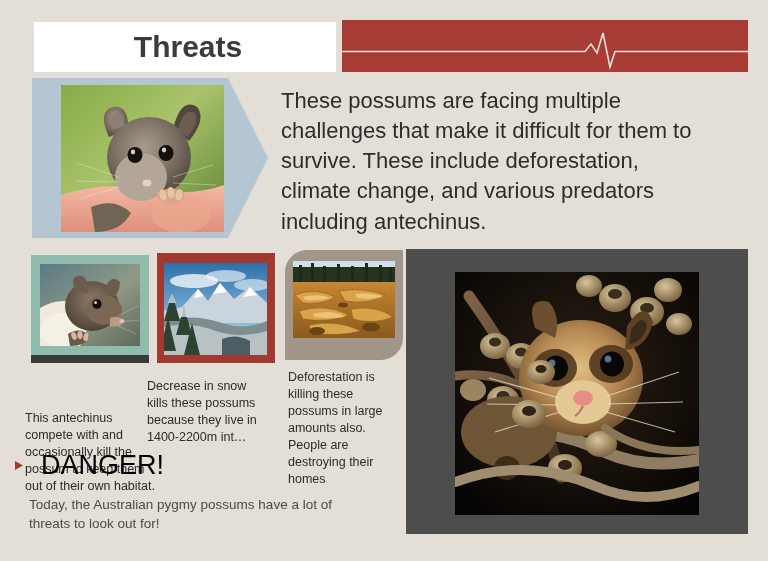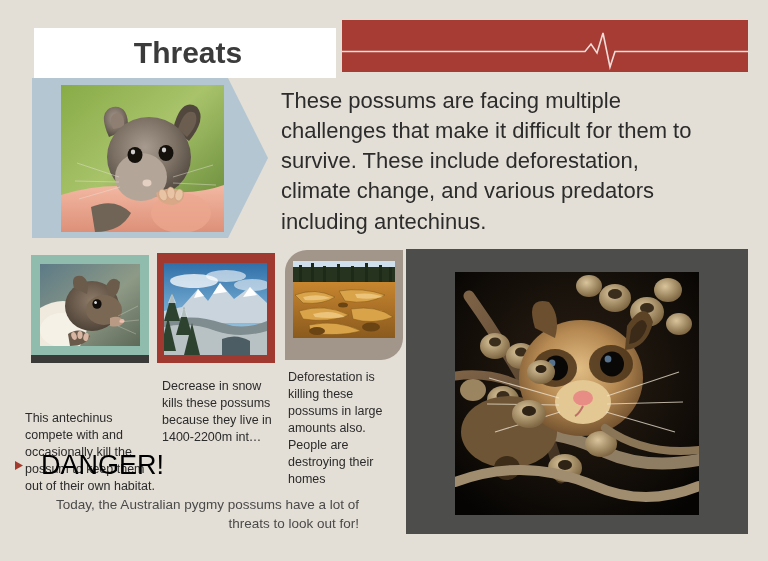--- a/index.html
+++ b/index.html
@@ -17,21 +17,21 @@
   .slide {
     position: absolute;
     inset: 0;
     background: #e3dfd6;
   }
 
   
   .title-box {
     position: absolute;
     left: 34px;
-    top: 28px;
+    top: 22px;
     width: 302px;
     height: 50px;
     background: #ffffff;
     display: flex;
     align-items: center;
     justify-content: center;
     box-sizing: border-box;
   }
   .title-text {
     font-size: 30px;
@@ -131,21 +131,21 @@
   .thumb3 .pic { left: 8px; top: 11px; width: 102px; height: 77px; }
 
   
   .caption {
     position: absolute;
     font-size: 12.5px;
     line-height: 1.36;
     color: #2b2b2b;
   }
   .cap1 { left: 25px; top: 374px; width: 133px; margin-top: 36px; }
-  .cap2 { left: 162px; top: 378px; width: 112px; }
+  .cap2 { left: 147px; top: 378px; width: 112px; }
   .cap3 { left: 288px; top: 369px; width: 100px; }
 
   
   .danger-row {
     position: absolute;
     left: 14px;
     top: 452px;
     display: flex;
     align-items: center;
   }
@@ -165,21 +165,20 @@
 
   
   .closing {
     position: absolute;
     left: 29px;
     top: 495px;
     width: 330px;
     font-size: 13.5px;
     line-height: 1.42;
     color: #4a4a4a;
-    text-align: right;
   }
 
   
   .panel {
     position: absolute;
     left: 406px;
     top: 249px;
     width: 342px;
     height: 285px;
     background: #4d4d4c;

